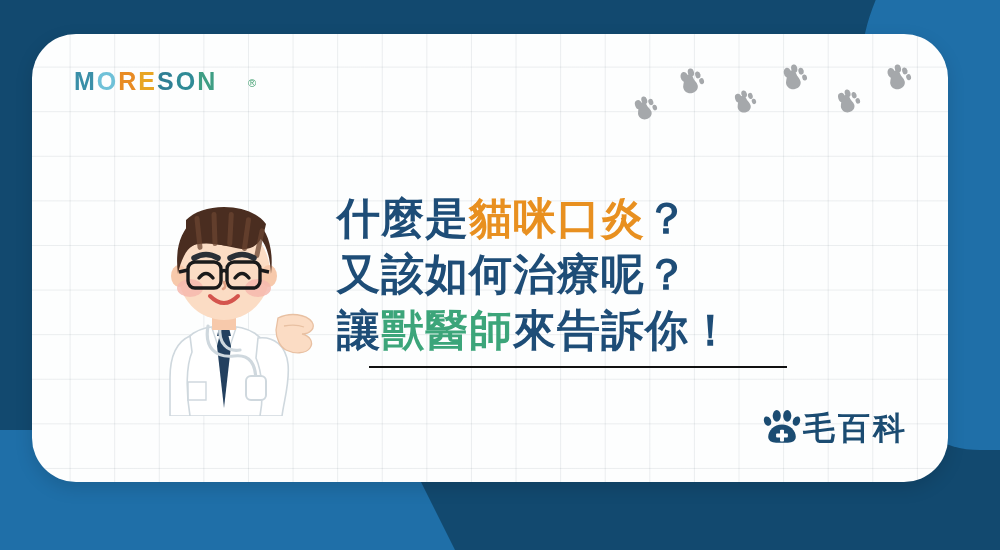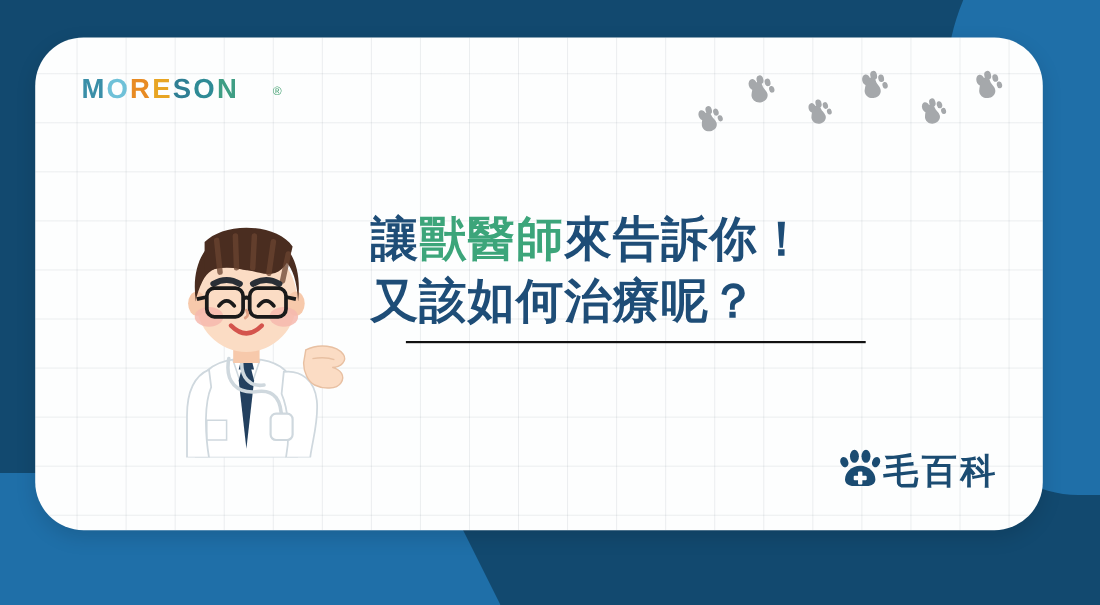--- a/index.html
+++ b/index.html
@@ -236,24 +236,27 @@
         <path d="M100 96 q3 5 -1 7" fill="none" stroke="#e0a184" stroke-width="2.6" stroke-linecap="round"></path>
         <path d="M86 110 q14 14 28 0" fill="none" stroke="#d4544d" stroke-width="4" stroke-linecap="round"></path>
 
         <path d="M154 132 C166 126 182 128 188 136 C192 142 186 148 178 148 C186 150 190 156 186 162 C182 168 170 168 162 164 C156 161 152 152 152 144 Z" fill="#fbdcc4" stroke="#e8c0a2" stroke-width="1.3"></path>
         <path d="M160 140 q12 -2 20 1" fill="none" stroke="#e8c0a2" stroke-width="1.3"></path>
       </svg>
     </div>
 
     <div class="headline">
       <div class="hl-line">
-        <span class="c-navy">讓</span><span class="c-green">獸醫師</span><span class="c-navy">來告訴你！</span>
+        <span class="c-navy">什麼是</span><span class="c-orange">貓咪口炎</span><span class="c-navy">？</span>
       </div>
       <div class="hl-line">
         <span class="c-navy">又該如何治療呢？</span>
+      </div>
+      <div class="hl-line">
+        <span class="c-navy">讓</span><span class="c-green">獸醫師</span><span class="c-navy">來告訴你！</span>
       </div>
       <div class="hl-rule"></div>
     </div>
 
     <div class="footer-brand">
       <span>
         <svg width="42" height="42" viewBox="0 0 64 64">
           <g fill="#1b4c72">
             <ellipse cx="24" cy="15" rx="6.2" ry="9"></ellipse>
             <ellipse cx="40" cy="15" rx="6.2" ry="9"></ellipse>

